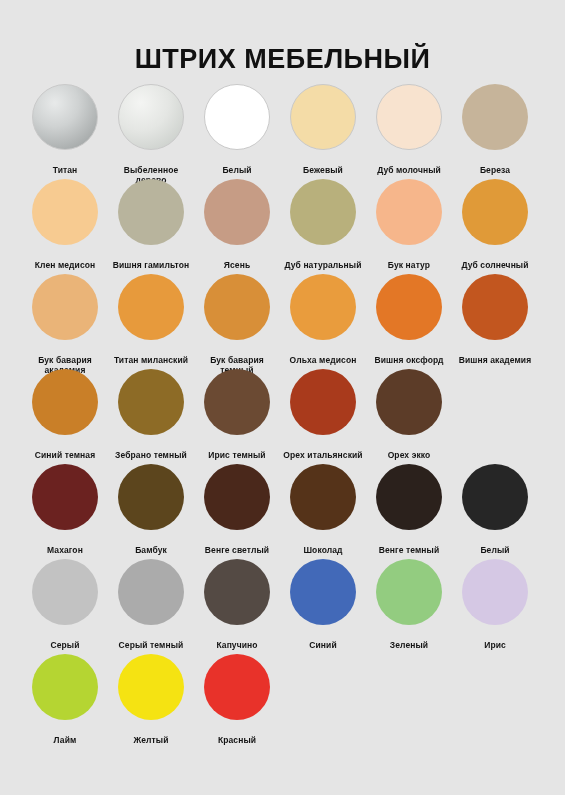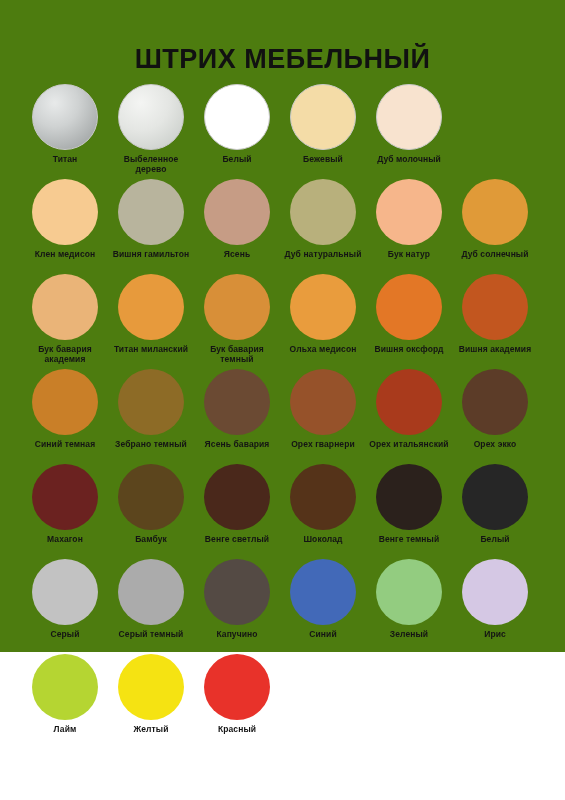--- a/index.html
+++ b/index.html
@@ -12,22 +12,22 @@
     width: 565px;
     height: 800px;
     overflow: hidden;
     font-family: "Liberation Sans", "DejaVu Sans", sans-serif;
     color: #1a1a1a;
     -webkit-font-smoothing: antialiased;
   }
   #page {
     position: relative;
     width: 565px;
-    height: 652px;
-    background: #4d7c0f;
+    height: 795px;
+    background: #e5e5e5;
     box-sizing: border-box;
   }
   
   .title-wrap {
     position: absolute;
     top: 28px;
     left: 0;
     width: 565px;
     text-align: center;
   }
@@ -67,21 +67,21 @@
     width: 66px;
     height: 66px;
     border-radius: 50%;
     box-sizing: border-box;
     position: relative;
   }
   .swatch-dot.outlined {
     border: 1px solid #c9c9c9;
   }
   .swatch-label {
-    margin-top: 5px;
+    margin-top: 16px;
     font-family: "Liberation Sans", "DejaVu Sans", sans-serif;
     font-size: 8.5px;
     font-weight: 700;
     line-height: 1.12;
     text-align: center;
     color: #141414;
     letter-spacing: 0.1px;
     width: 86px;
     word-wrap: break-word;
   }
@@ -110,20 +110,24 @@
           <div class="swatch-label">Белый</div>
         </div>
         <div class="swatch">
           <div class="swatch-dot outlined" style="background: rgb(244, 220, 167);"></div>
           <div class="swatch-label">Бежевый</div>
         </div>
         <div class="swatch">
           <div class="swatch-dot outlined" style="background: rgb(248, 227, 207);"></div>
           <div class="swatch-label">Дуб молочный</div>
         </div>
+        <div class="swatch">
+          <div class="swatch-dot" style="background: rgb(198, 180, 154);"></div>
+          <div class="swatch-label">Береза</div>
+        </div>
       </div>
       <div class="swatch-row">
         <div class="swatch">
           <div class="swatch-dot" style="background: rgb(247, 203, 145);"></div>
           <div class="swatch-label">Клен медисон</div>
         </div>
         <div class="swatch">
           <div class="swatch-dot" style="background: rgb(184, 180, 157);"></div>
           <div class="swatch-label">Вишня гамильтон</div>
         </div>
@@ -174,25 +178,21 @@
         <div class="swatch">
           <div class="swatch-dot" style="background: rgb(201, 127, 40);"></div>
           <div class="swatch-label">Синий темная</div>
         </div>
         <div class="swatch">
           <div class="swatch-dot" style="background: rgb(141, 107, 38);"></div>
           <div class="swatch-label">Зебрано темный</div>
         </div>
         <div class="swatch">
           <div class="swatch-dot" style="background: rgb(107, 74, 51);"></div>
-          <div class="swatch-label">Ясень бавария</div>
-        </div>
-        <div class="swatch">
-          <div class="swatch-dot" style="background: rgb(150, 82, 42);"></div>
-          <div class="swatch-label">Орех гварнери</div>
+          <div class="swatch-label">Ирис темный</div>
         </div>
         <div class="swatch">
           <div class="swatch-dot" style="background: rgb(169, 58, 28);"></div>
           <div class="swatch-label">Орех итальянский</div>
         </div>
         <div class="swatch">
           <div class="swatch-dot" style="background: rgb(92, 60, 40);"></div>
           <div class="swatch-label">Орех экко</div>
         </div>
       </div>

